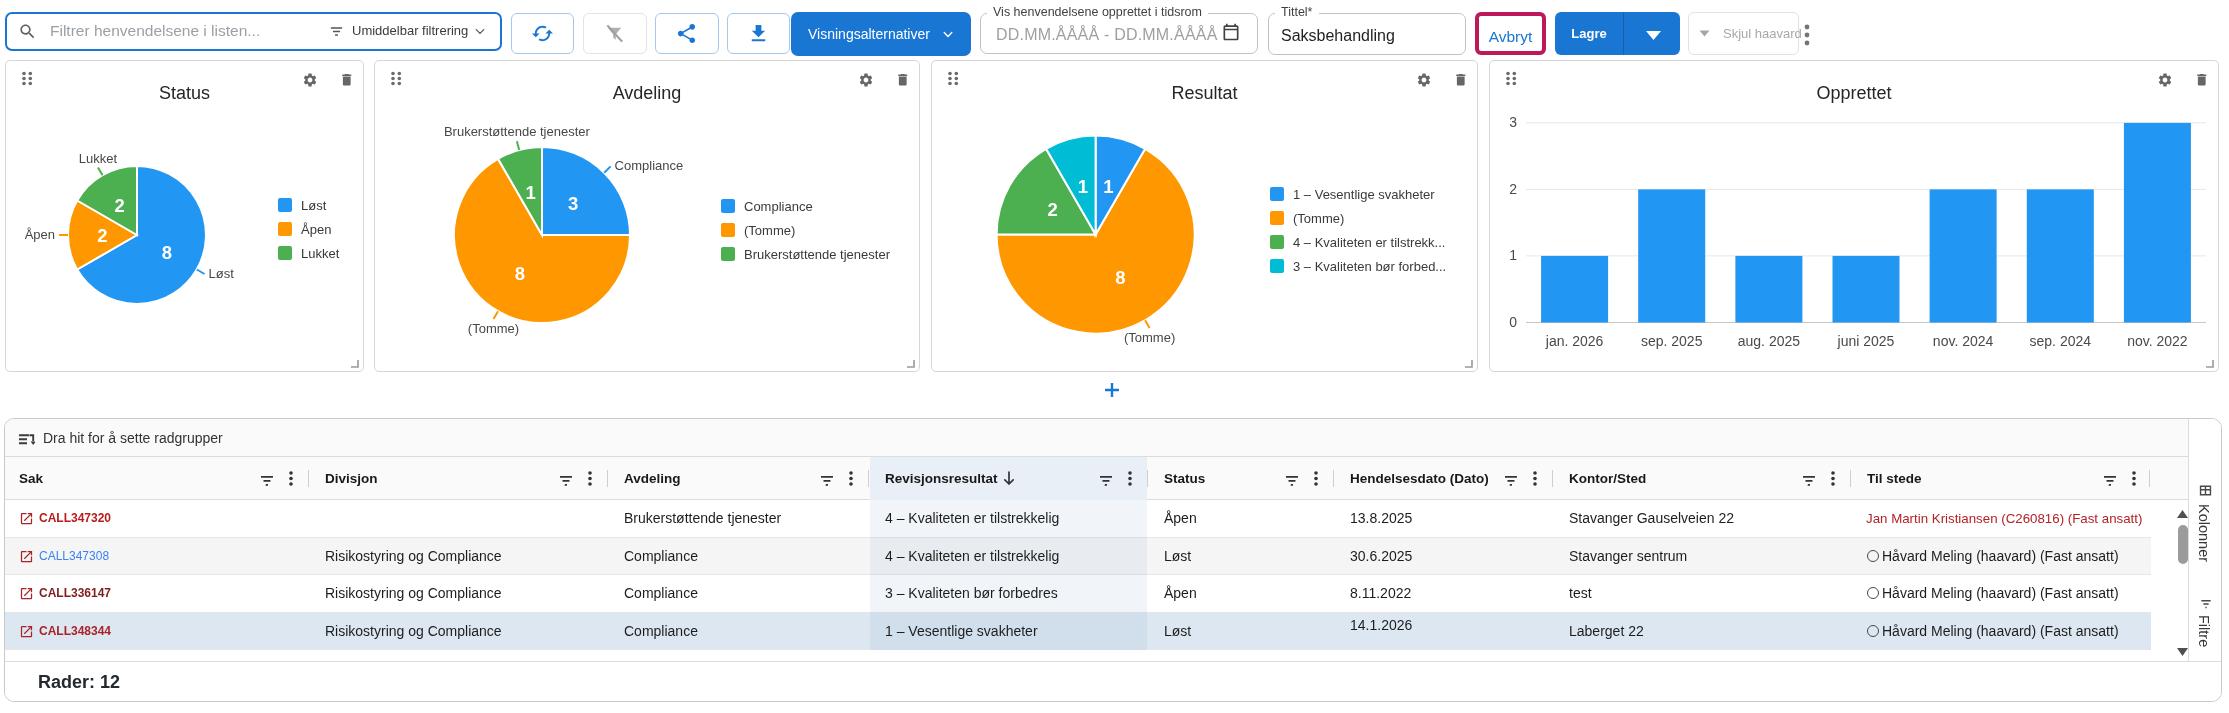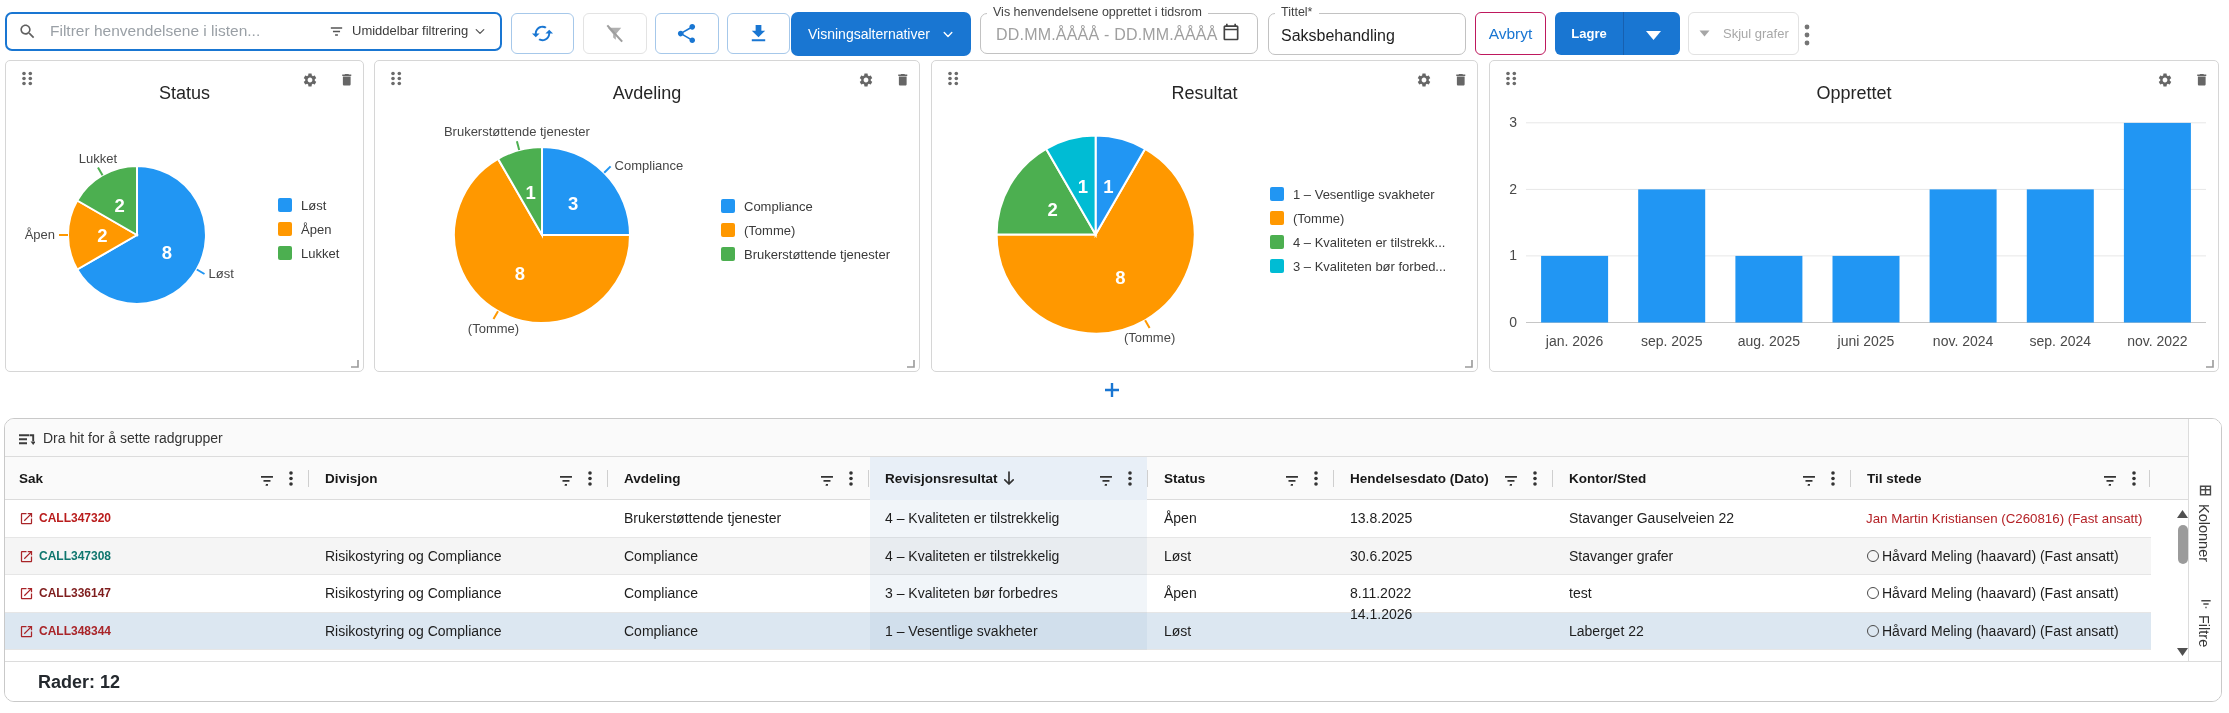--- a/index.html
+++ b/index.html
@@ -51,32 +51,32 @@
   </svg>
 <div class="abs" style="left:980px;top:13px;width:278px;height:41px;border:1px solid #c2c2c2;border-radius:7px"></div>
 <div class="abs" style="left:987px;top:6px;height:13px;line-height:13px;font-size:12.5px;color:#424242;background:#fff;padding:0 6px">Vis henvendelsene opprettet i tidsrom</div>
 <div class="abs" style="left:996px;top:24px;height:22px;line-height:22px;font-size:16px;color:#9f9f9f;letter-spacing:0.2px">DD.MM.ÅÅÅÅ - DD.MM.ÅÅÅÅ</div>
 <svg style="position:absolute;left:1221px;top:22px" width="20" height="20" viewBox="0 0 24 24">
     <path d="M19 4h-1V2h-2v2H8V2H6v2H5c-1.11 0-2 .9-2 2v14c0 1.1.89 2 2 2h14c1.1 0 2-.9 2-2V6c0-1.1-.9-2-2-2zm0 16H5V10h14v10zM5 8V6h14v2H5z" fill="#424242"></path>
   </svg>
 <div class="abs" style="left:1268px;top:13px;width:198px;height:42px;border:1px solid #c2c2c2;border-radius:7px"></div>
 <div class="abs" style="left:1275px;top:6px;height:13px;line-height:13px;font-size:12.5px;color:#424242;background:#fff;padding:0 6px">Tittel*</div>
 <div class="abs" style="left:1281px;top:24px;height:23px;line-height:23px;font-size:16px;color:#1f1f1f">Saksbehandling</div>
-<div class="btn" style="left:1475px;top:12px;width:71px;height:43px;border:1px solid #be185d;text-align:center;line-height:41px;font-size:15.5px;color:#1976d2">Avbryt</div>
+<div class="btn" style="left:1475px;top:12px;width:71px;height:43px;border:4px solid #be185d;text-align:center;line-height:41px;font-size:15.5px;color:#1976d2">Avbryt</div>
 <div class="abs" style="left:1555px;top:12px;width:125px;height:43px;background:#1976d2;border-radius:6px"></div>
 <div class="abs" style="left:1555px;top:12px;width:68px;height:43px;text-align:center;line-height:43px;font-size:13px;color:#fff;font-weight:bold">Lagre</div>
 <div class="abs" style="left:1623px;top:12px;width:1px;height:43px;background:rgba(21,78,148,0.55)"></div>
 <svg style="position:absolute;left:1645px;top:30px" width="17" height="11" viewBox="0 0 17 11">
     <path d="M1 1h15L8.5 10z" fill="#fff"></path>
   </svg>
 <div class="btn" style="left:1688px;top:12px;width:111px;height:43px;border:1px solid #e2e2e2"></div>
 <svg style="position:absolute;left:1699px;top:30px" width="11" height="7" viewBox="0 0 11 7">
     <path d="M0.5 0.5h10L5.5 6.5z" fill="#a6a6a6"></path>
   </svg>
-<div class="abs" style="left:1723px;top:12px;height:43px;line-height:43px;font-size:13px;color:#a8a8a8">Skjul grafer</div>
+<div class="abs" style="left:1723px;top:12px;height:43px;line-height:43px;font-size:13px;color:#a8a8a8">Skjul haavard</div>
 <svg style="position:absolute;left:1802px;top:24px" width="10" height="22" viewBox="0 0 10 22">
     <circle cx="5" cy="3" r="2.4" fill="#757575"></circle>
     <circle cx="5" cy="11" r="2.4" fill="#757575"></circle>
     <circle cx="5" cy="19" r="2.4" fill="#757575"></circle>
   </svg>
 <div class="abs" style="left:5px;top:60px;width:359px;height:312px;border:1px solid #d6d6d6;border-radius:5px;background:#fff"></div>
 <svg style="position:absolute;left:20.5px;top:71px" width="13" height="15" viewBox="0 0 13 15">
     <circle cx="3" cy="2.5" r="1.8" fill="#6b6b6b"></circle>
     <circle cx="3" cy="7.5" r="1.8" fill="#6b6b6b"></circle>
     <circle cx="3" cy="12.5" r="1.8" fill="#6b6b6b"></circle>
@@ -356,27 +356,27 @@
     <div class="cell" style="left:880px;top:81.0px;height:37.5px;line-height:37.5px">4 – Kvaliteten er tilstrekkelig</div>
     <div class="cell" style="left:1159px;top:81.0px;height:37.5px;line-height:37.5px">Åpen</div>
     <div class="cell" style="left:1345px;top:81.0px;height:37.5px;line-height:37.5px">13.8.2025</div>
     <div class="cell" style="left:1564px;top:81.0px;height:37.5px;line-height:37.5px">Stavanger Gauselveien 22</div>
     <div class="cell" style="left:1861px;top:81.0px;height:37.5px;line-height:37.5px;color:#b42126;font-size:13.3px">Jan Martin Kristiansen (C260816) (Fast ansatt)</div>
     <div class="abs" style="left:0;top:118.5px;width:2146px;height:37.5px;background:#f5f5f5;border-bottom:1px solid #e6e6e6"></div>
     <div class="abs" style="left:865px;top:118.5px;width:277px;height:37.5px;background:rgba(120,160,200,0.10)"></div>
     <svg style="position:absolute;left:14px;top:129.5px" width="15" height="15" viewBox="0 0 24 24">
       <path d="M19 19H5V5h7V3H5c-1.11 0-2 .9-2 2v14c0 1.1.89 2 2 2h14c1.1 0 2-.9 2-2v-7h-2v7zM14 3v2h3.59l-9.83 9.83 1.41 1.41L19 6.41V10h2V3h-7z" fill="#a92428"></path>
     </svg>
-    <div class="cell" style="left:34px;top:118.5px;height:37.5px;line-height:37.5px;font-size:12px;font-weight:bold;color:#0f766e">CALL347308</div>
+    <div class="cell" style="left:34px;top:118.5px;height:37.5px;line-height:37.5px;font-size:12px;font-weight:normal;color:#3b82f6">CALL347308</div>
     <div class="cell" style="left:320px;top:118.5px;height:37.5px;line-height:37.5px">Risikostyring og Compliance</div>
     <div class="cell" style="left:619px;top:118.5px;height:37.5px;line-height:37.5px">Compliance</div>
     <div class="cell" style="left:880px;top:118.5px;height:37.5px;line-height:37.5px">4 – Kvaliteten er tilstrekkelig</div>
     <div class="cell" style="left:1159px;top:118.5px;height:37.5px;line-height:37.5px">Løst</div>
     <div class="cell" style="left:1345px;top:118.5px;height:37.5px;line-height:37.5px">30.6.2025</div>
-    <div class="cell" style="left:1564px;top:118.5px;height:37.5px;line-height:37.5px">Stavanger grafer</div>
+    <div class="cell" style="left:1564px;top:118.5px;height:37.5px;line-height:37.5px">Stavanger sentrum</div>
     <div class="cell" style="left:1862px;top:118.5px;height:37.5px;line-height:37.5px"><span style="display:inline-block;width:12px;height:12px;border:1.4px solid #4a4a4a;border-radius:50%;vertical-align:-1px;margin-right:3px"></span>Håvard Meling (haavard) (Fast ansatt)</div>
     <div class="abs" style="left:0;top:156.0px;width:2146px;height:37.5px;background:#ffffff;border-bottom:1px solid #e6e6e6"></div>
     <div class="abs" style="left:865px;top:156.0px;width:277px;height:37.5px;background:rgba(120,160,200,0.10)"></div>
     <svg style="position:absolute;left:14px;top:167.0px" width="15" height="15" viewBox="0 0 24 24">
       <path d="M19 19H5V5h7V3H5c-1.11 0-2 .9-2 2v14c0 1.1.89 2 2 2h14c1.1 0 2-.9 2-2v-7h-2v7zM14 3v2h3.59l-9.83 9.83 1.41 1.41L19 6.41V10h2V3h-7z" fill="#a92428"></path>
     </svg>
     <div class="cell" style="left:34px;top:156.0px;height:37.5px;line-height:37.5px;font-size:12px;font-weight:bold;color:#7f1d1d">CALL336147</div>
     <div class="cell" style="left:320px;top:156.0px;height:37.5px;line-height:37.5px">Risikostyring og Compliance</div>
     <div class="cell" style="left:619px;top:156.0px;height:37.5px;line-height:37.5px">Compliance</div>
     <div class="cell" style="left:880px;top:156.0px;height:37.5px;line-height:37.5px">3 – Kvaliteten bør forbedres</div>
@@ -387,21 +387,21 @@
     <div class="abs" style="left:0;top:193.5px;width:2146px;height:37.5px;background:#dce7f1;border-bottom:1px solid #e6e6e6"></div>
     <div class="abs" style="left:865px;top:193.5px;width:277px;height:37.5px;background:rgba(120,160,200,0.10)"></div>
     <svg style="position:absolute;left:14px;top:204.5px" width="15" height="15" viewBox="0 0 24 24">
       <path d="M19 19H5V5h7V3H5c-1.11 0-2 .9-2 2v14c0 1.1.89 2 2 2h14c1.1 0 2-.9 2-2v-7h-2v7zM14 3v2h3.59l-9.83 9.83 1.41 1.41L19 6.41V10h2V3h-7z" fill="#a92428"></path>
     </svg>
     <div class="cell" style="left:34px;top:193.5px;height:37.5px;line-height:37.5px;font-size:12px;font-weight:bold;color:#a92428">CALL348344</div>
     <div class="cell" style="left:320px;top:193.5px;height:37.5px;line-height:37.5px">Risikostyring og Compliance</div>
     <div class="cell" style="left:619px;top:193.5px;height:37.5px;line-height:37.5px">Compliance</div>
     <div class="cell" style="left:880px;top:193.5px;height:37.5px;line-height:37.5px">1 – Vesentlige svakheter</div>
     <div class="cell" style="left:1159px;top:193.5px;height:37.5px;line-height:37.5px">Løst</div>
-    <div class="cell" style="left:1345px;top:177px;height:37.5px;line-height:37.5px">14.1.2026</div>
+    <div class="cell" style="left:1345px;top:188px;height:37.5px;line-height:37.5px">14.1.2026</div>
     <div class="cell" style="left:1564px;top:193.5px;height:37.5px;line-height:37.5px">Laberget 22</div>
     <div class="cell" style="left:1862px;top:193.5px;height:37.5px;line-height:37.5px"><span style="display:inline-block;width:12px;height:12px;border:1.4px solid #4a4a4a;border-radius:50%;vertical-align:-1px;margin-right:3px"></span>Håvard Meling (haavard) (Fast ansatt)</div>
     <div class="abs" style="left:0;top:231px;width:2146px;height:11px;background:#fff"></div>
     <div class="abs" style="left:2146px;top:81px;width:37px;height:161px;background:#fff"></div>
     <svg style="position:absolute;left:2172px;top:91px" width="11" height="8" viewBox="0 0 11 8">
       <path d="M5.5 0 11 8H0z" fill="#505050"></path>
     </svg>
     <div class="abs" style="left:2172.5px;top:106px;width:10px;height:39px;background:#9b9b9b;border-radius:5px"></div>
     <svg style="position:absolute;left:2172px;top:229px" width="11" height="8" viewBox="0 0 11 8">
       <path d="M5.5 8 0 0h11z" fill="#505050"></path>

